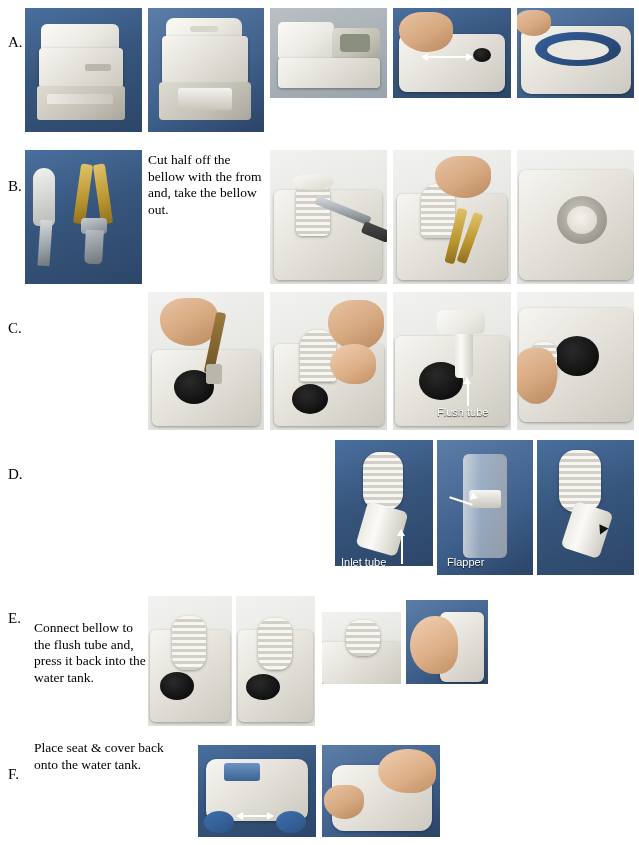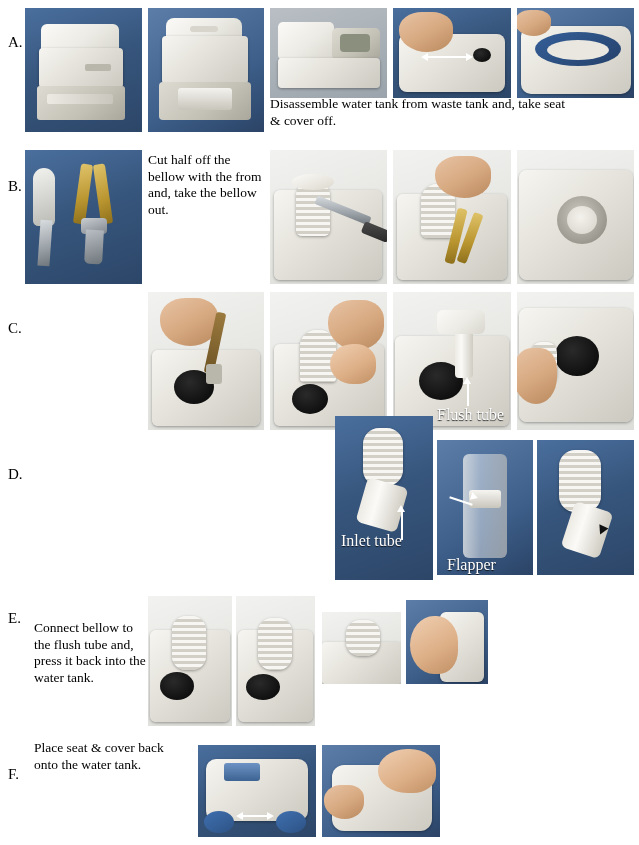--- a/index.html
+++ b/index.html
@@ -109,22 +109,22 @@
     background: linear-gradient(160deg, #4b4b4b 0%, #2a2a2a 100%);
     border-radius: 3px;
   }
   .pliers-h {
     position: absolute;
     background: linear-gradient(160deg, #e0c36a 0%, #b9952f 60%, #8d6f1c 100%);
     border-radius: 3px;
   }
   .label-white {
     position: absolute;
-    font-family: Liberation Serif, serif;
-    font-size: 16px;
+    font-family: Liberation Sans, sans-serif;
+    font-size: 11px;
     color: #ffffff;
     text-shadow: 0 1px 1px rgba(0,0,0,0.8);
     white-space: nowrap;
   }
   .arrow-line {
     position: absolute;
     background: #ffffff;
     height: 2px;
   }
   .arrow-vline {
@@ -185,21 +185,20 @@
     <div class="arrow-head-r" style="left:73px; top:45px;"></div>
   </div>
 
   <div class="photo bg-blue2" style="left:517px; top:8px; width:117px; height:90px;">
     <div class="plastic" style="left:4px; top:18px; width:110px; height:68px; border-radius:10px;"></div>
     <div class="seat-blue" style="left:18px; top:24px; width:86px; height:34px; border-radius:50%; background:linear-gradient(150deg,#35609a,#24406a);"></div>
     <div style="position:absolute; left:30px; top:32px; width:62px; height:20px; background:#e9e7e0; border-radius:50%;"></div>
     <div class="hand" style="left:-2px; top:2px; width:36px; height:26px;"></div>
   </div>
 
-  <div class="caption" style="left:270px; top:96px; width:300px;">Disassemble water tank from waste tank and, take seat &amp; cover off.</div>
 
   <div class="step-letter" style="left:8px; top:178px;">B.</div>
 
   <div class="photo bg-blue" style="left:25px; top:150px; width:117px; height:134px;">
     <div class="knife-handle" style="left:8px; top:18px; width:22px; height:58px; border-radius:12px 12px 6px 6px; background:linear-gradient(160deg,#f2f2ef,#b9b9b4);"></div>
     <div class="knife-blade" style="left:14px; top:70px; width:12px; height:46px; transform:rotate(4deg);"></div>
     <div class="pliers-h" style="left:52px; top:14px; width:12px; height:60px; transform:rotate(8deg);"></div>
     <div class="pliers-h" style="left:72px; top:14px; width:12px; height:60px; transform:rotate(-8deg);"></div>
     <div style="position:absolute; left:56px; top:68px; width:26px; height:16px; background:linear-gradient(160deg,#c9ced2,#7f868c); border-radius:4px;"></div>
     <div style="position:absolute; left:60px; top:80px; width:18px; height:34px; background:linear-gradient(160deg,#b9bfc4,#6e757b); border-radius:0 0 5px 5px; transform:rotate(3deg);"></div>
@@ -261,21 +260,21 @@
   <div class="photo bg-white" style="left:517px; top:292px; width:117px; height:138px;">
     <div class="plastic" style="left:2px; top:16px; width:114px; height:114px; border-radius:8px;"></div>
     <div class="hole" style="left:38px; top:44px; width:44px; height:40px;"></div>
     <div class="bellow" style="left:14px; top:50px; width:26px; height:42px; border-radius:10px;"></div>
     <div class="hand" style="left:-4px; top:56px; width:44px; height:56px;"></div>
   </div>
 
   <div class="step-letter" style="left:8px; top:466px;">D.</div>
 
 
-  <div class="photo bg-blue" style="left:335px; top:416px; width:98px; height:164px;">
+  <div class="photo bg-blue" style="left:335px; top:440px; width:98px; height:126px;">
     <div class="bellow" style="left:28px; top:12px; width:40px; height:58px; border-radius:16px;"></div>
     <div class="tube" style="left:26px; top:66px; width:42px; height:46px; transform:rotate(16deg); border-radius:6px;"></div>
     <div class="arrow-vline" style="left:66px; top:96px; height:28px;"></div>
     <div class="arrow-head-u" style="left:62px; top:89px;"></div>
     <div class="label-white" style="left:6px; top:116px;">Inlet tube</div>
   </div>
 
   <div class="photo bg-blue2" style="left:437px; top:440px; width:96px; height:135px;">
     <div style="position:absolute; left:26px; top:14px; width:44px; height:104px; background:linear-gradient(90deg, rgba(240,240,238,0.75), rgba(255,255,255,0.45) 40%, rgba(190,190,188,0.7)); border-radius:6px;"></div>
     <div style="position:absolute; left:32px; top:50px; width:32px; height:18px; background:linear-gradient(180deg,#f6f5f1,#c8c5bc); border-radius:3px;"></div>

